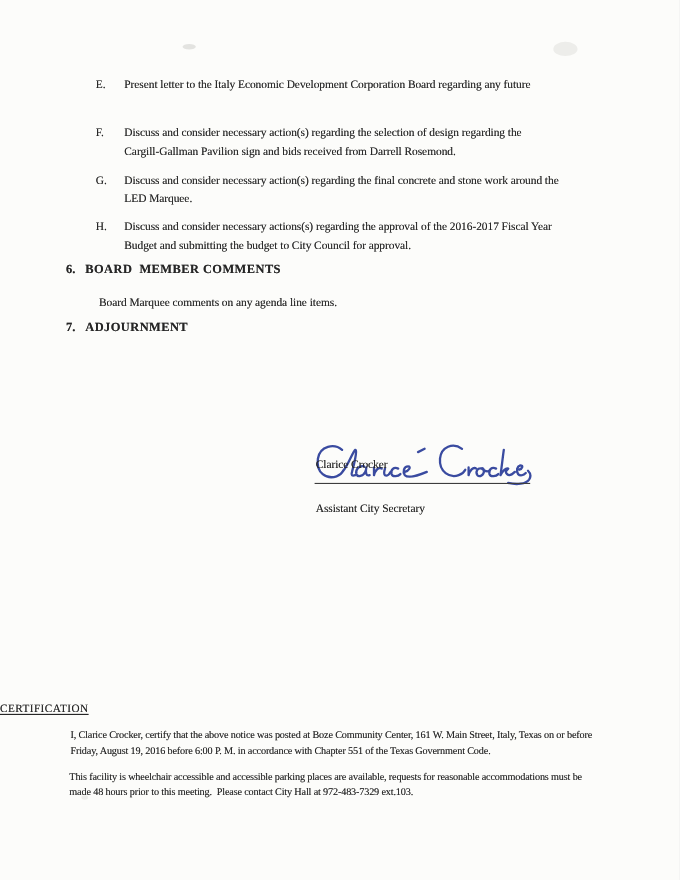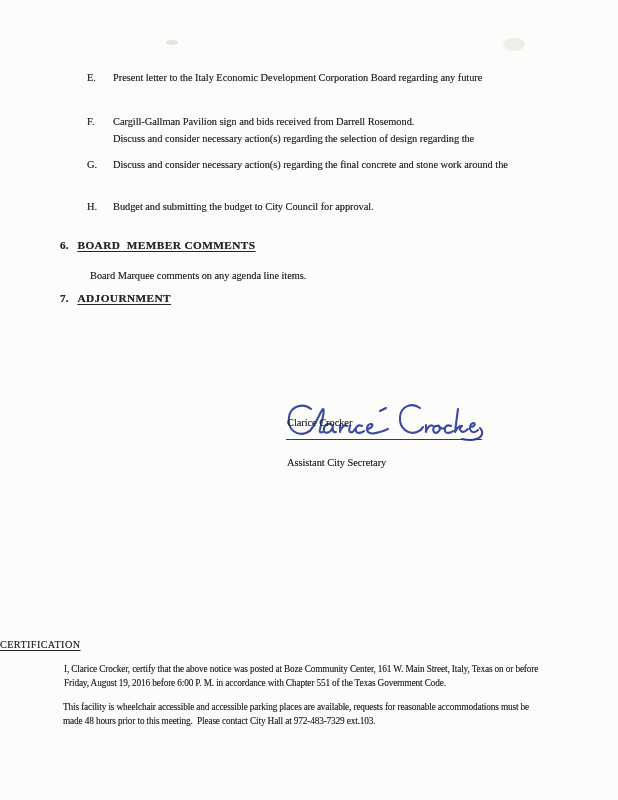--- a/index.html
+++ b/index.html
@@ -27,21 +27,20 @@
   .agenda-item .letter { position: absolute; left: 0; top: 0; }
   .agenda-item .lines { margin-left: 26px; }
   .section-heading {
     position: absolute; left: 60px;
     font-size: 11.3px; font-weight: bold;
     letter-spacing: 0.4px;
     text-shadow: 0 0 0.5px rgba(20,20,20,0.6);
   }
   .section-heading .num { margin-right: 9px; letter-spacing: 0; }
   .section-heading .title {
-    text-decoration: underline;
     text-underline-offset: 2px;
     text-decoration-thickness: 1.2px;
     margin-top: 30px;
   }
   .sig-underline {
     position: absolute;
     background: #3d3d3d;
     height: 1.4px;
   }
   .cert-heading {
@@ -76,35 +75,37 @@
   <div class="agenda-item body-text" style="top:69px">
     <span class="letter t">E.</span>
     <div class="lines">
       <div class="t">Present letter to the Italy Economic Development Corporation Board regarding any future</div>
     </div>
   </div>
 
   <div class="agenda-item body-text" style="top:113px">
     <span class="letter t">F.</span>
     <div class="lines">
+      <div class="t">Discuss and consider necessary action(s) regarding the selection of design regarding the</div>
       <div class="t">Cargill-Gallman Pavilion sign and bids received from Darrell Rosemond.</div>
-      <div class="t">Discuss and consider necessary action(s) regarding the selection of design regarding the</div>
     </div>
   </div>
 
   <div class="agenda-item body-text" style="top:156px">
     <span class="letter t">G.</span>
     <div class="lines">
       <div class="t">Discuss and consider necessary action(s) regarding the final concrete and stone work around the</div>
+      <div class="t">LED Marquee.</div>
     </div>
   </div>
 
   <div class="agenda-item body-text" style="top:198px">
     <span class="letter t">H.</span>
     <div class="lines">
+      <div class="t">Discuss and consider necessary actions(s) regarding the approval of the 2016-2017 Fiscal Year</div>
       <div class="t">Budget and submitting the budget to City Council for approval.</div>
     </div>
   </div>
 
   <div class="section-heading" style="top:239px">
     <span class="num t">6.</span><span class="title t">BOARD  MEMBER COMMENTS</span>
   </div>
   <div class="abs body-text t" style="left:90px; top:267px">Board Marquee comments on any agenda line items.</div>
 
   <div class="section-heading" style="top:292px">

